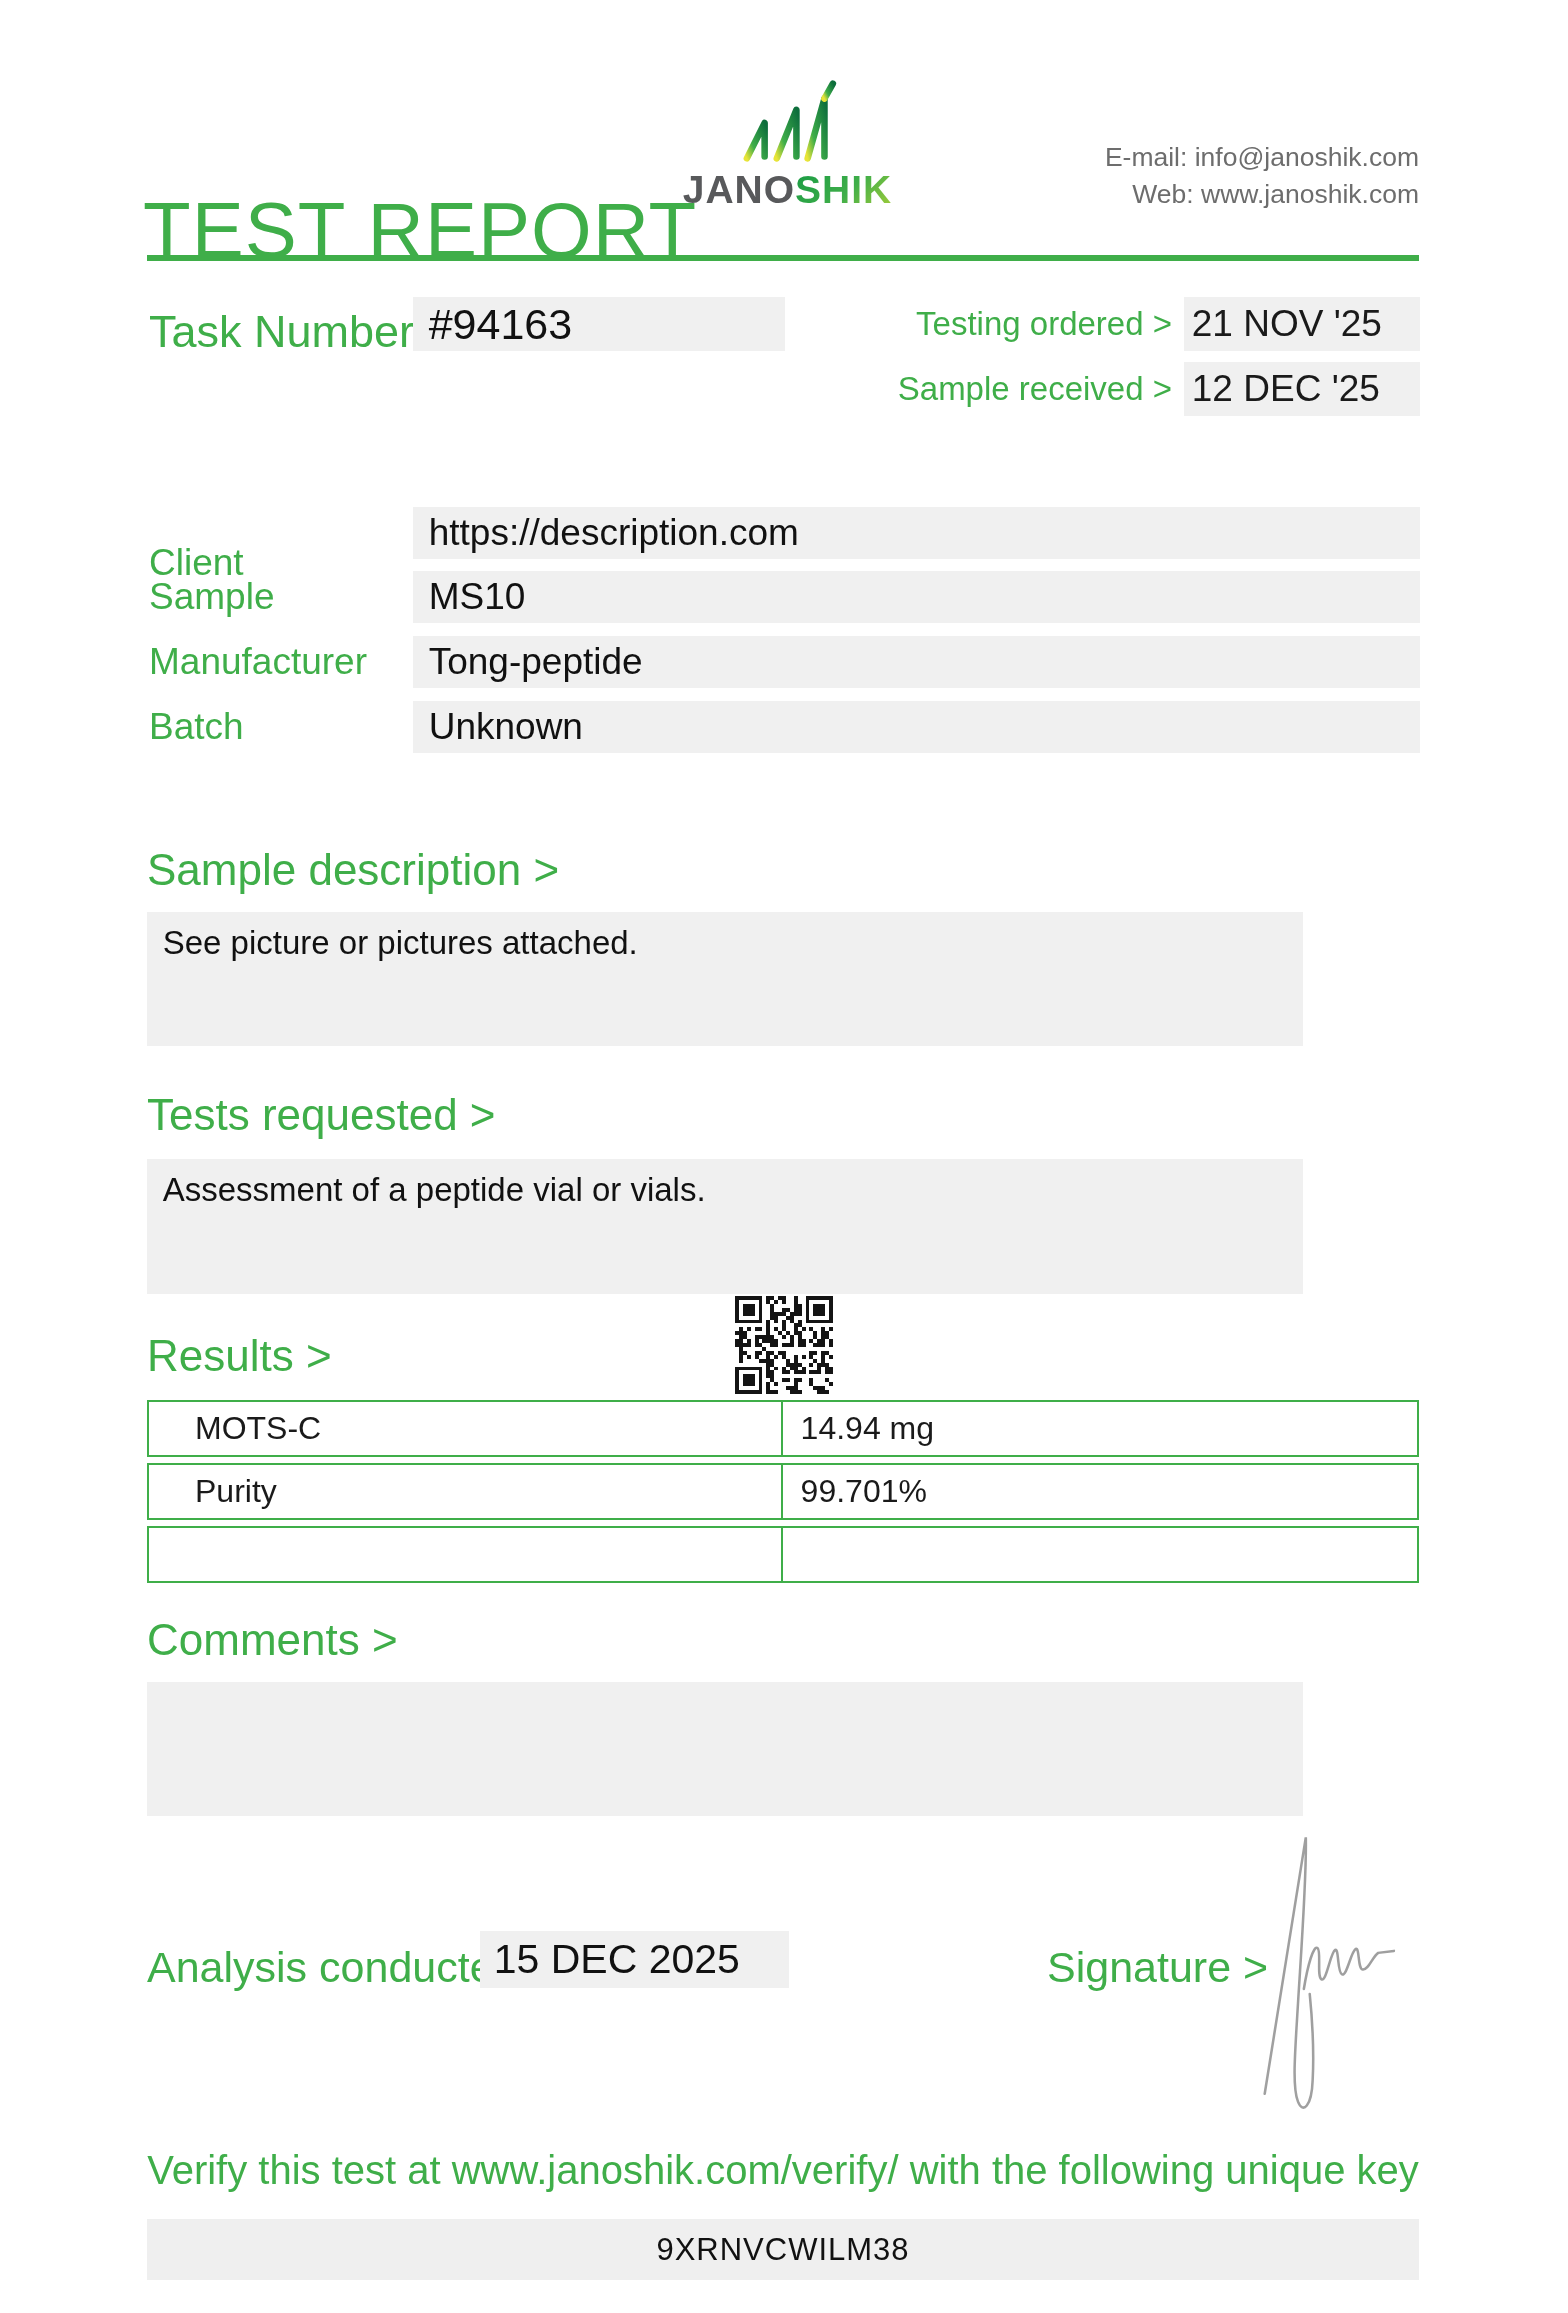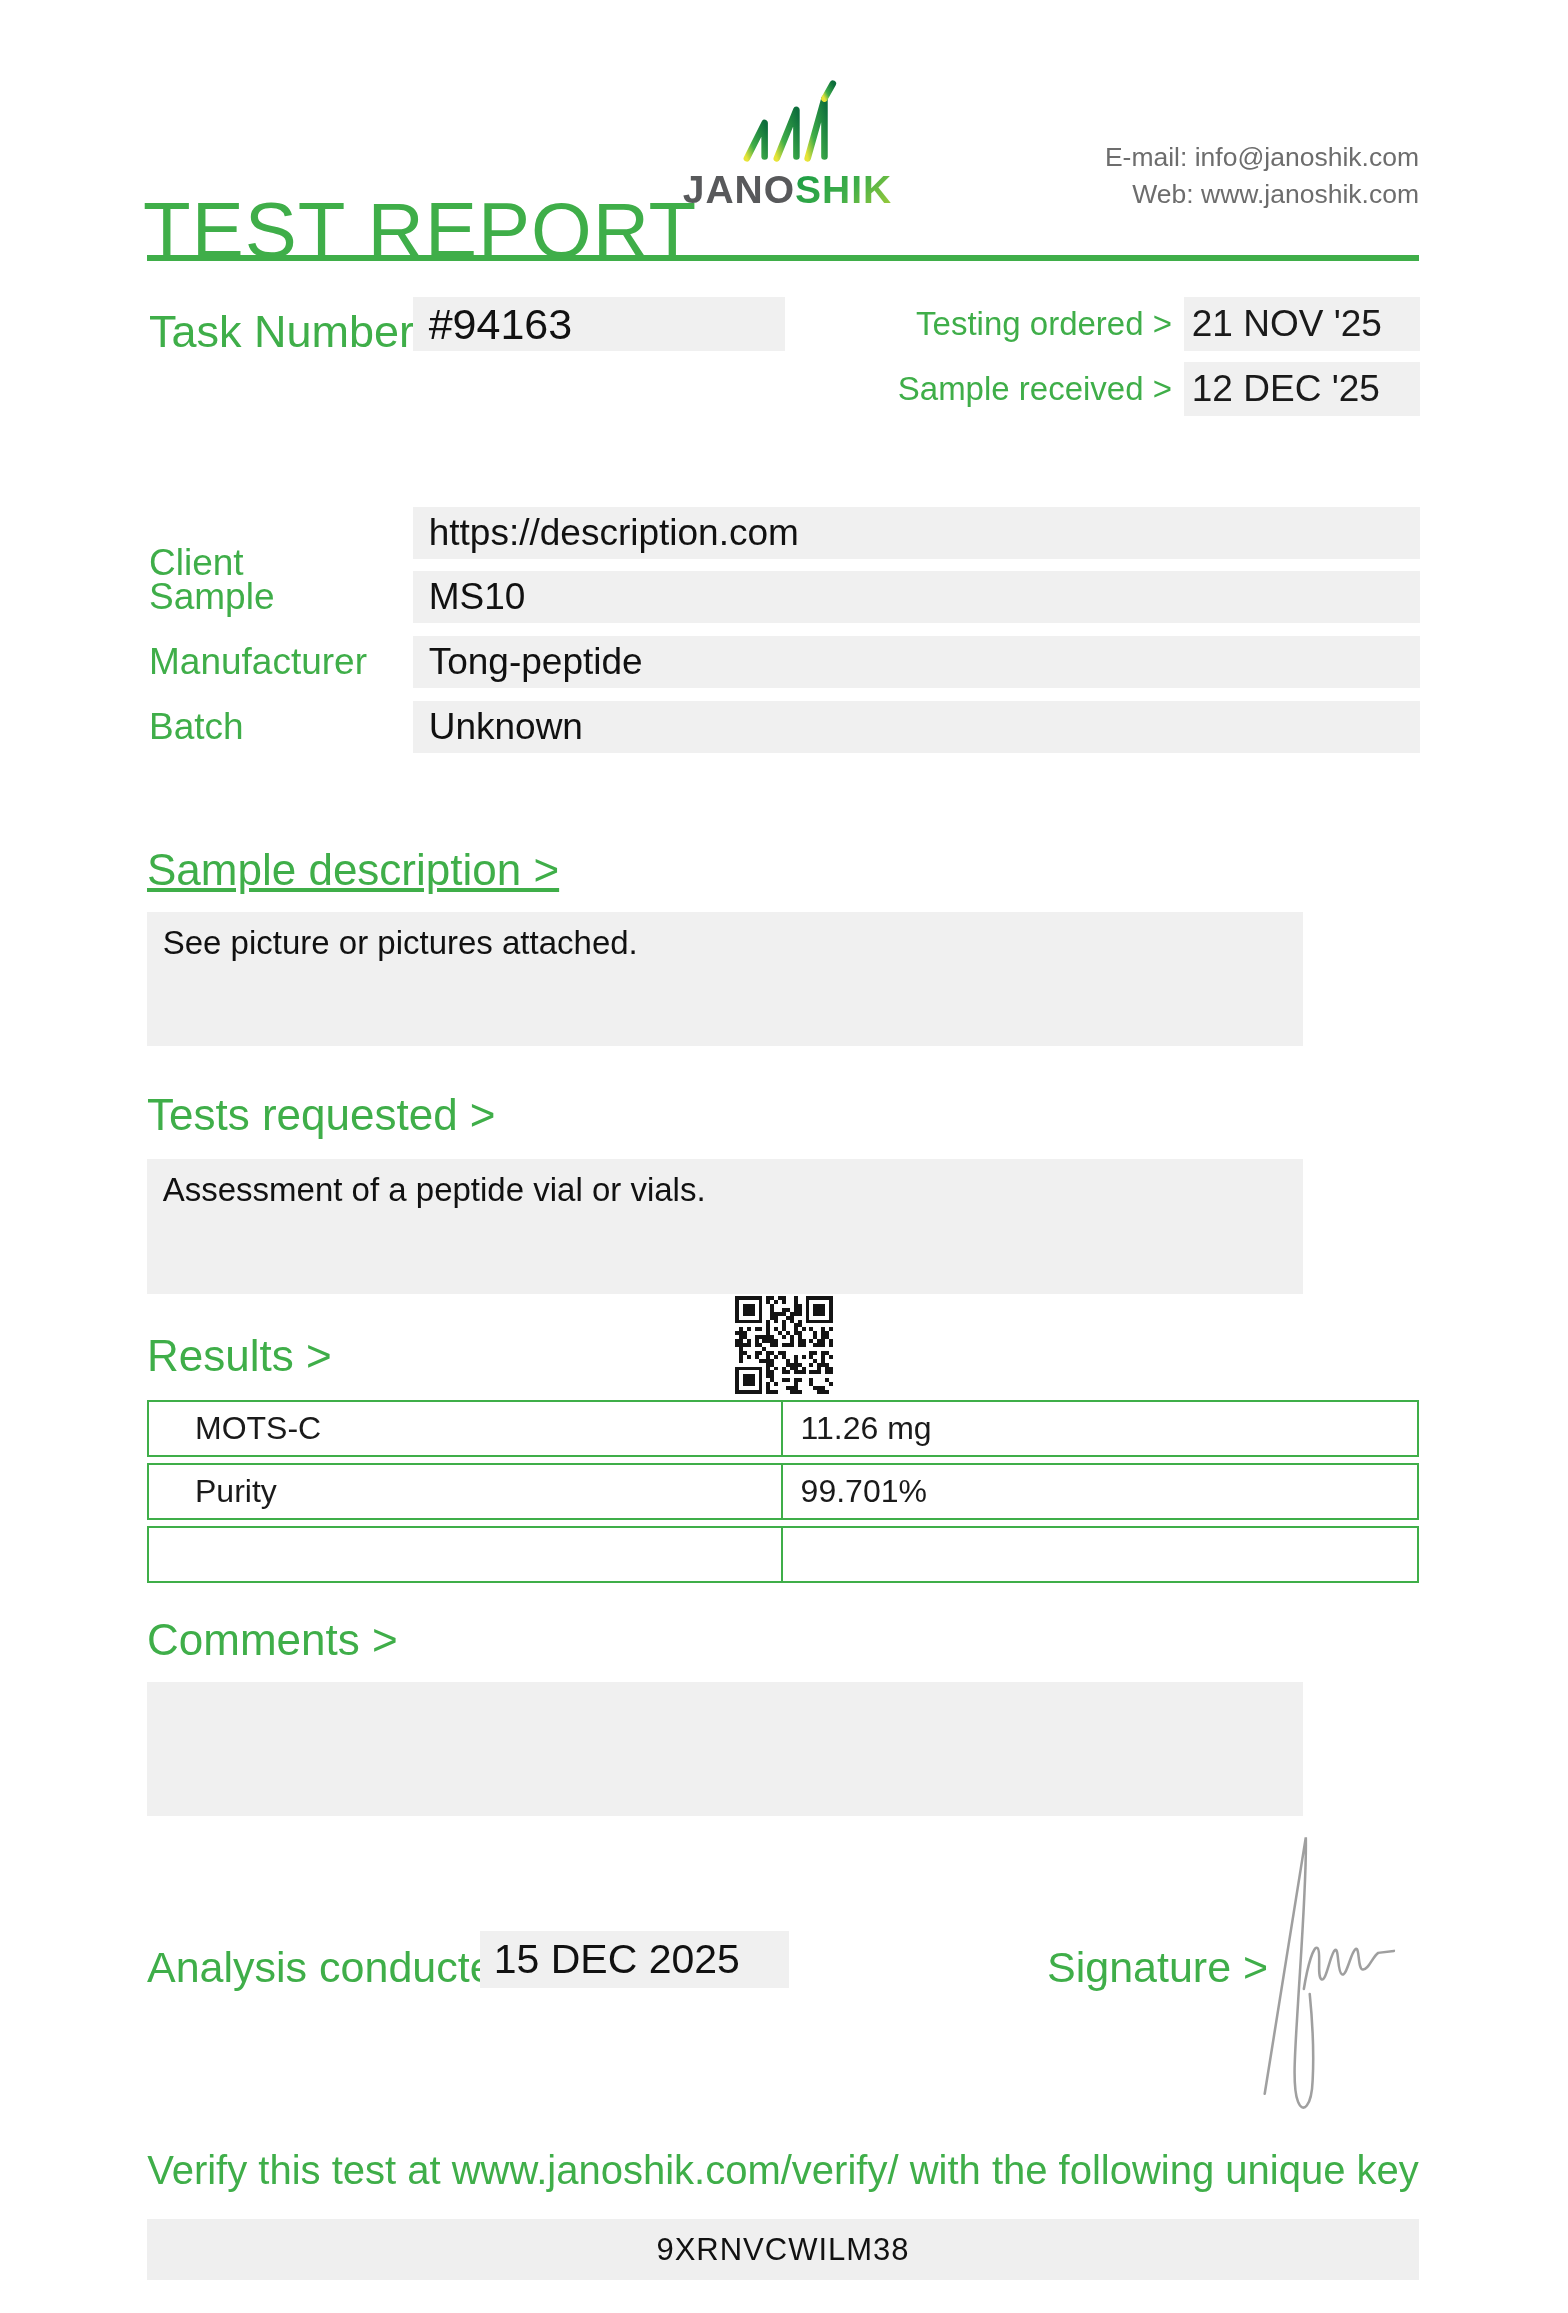--- a/index.html
+++ b/index.html
@@ -92,21 +92,21 @@
 
   <div class="abs glabel info-label" style="top:571px;">Sample</div>
   <div class="abs vbox info-box" style="top:571px;">MS10</div>
 
   <div class="abs glabel info-label" style="top:636px;">Manufacturer</div>
   <div class="abs vbox info-box" style="top:636px;">Tong-peptide</div>
 
   <div class="abs glabel info-label" style="top:701px;">Batch</div>
   <div class="abs vbox info-box" style="top:701px;">Unknown</div>
 
-  <div class="abs glabel section-h" style="top:845px;text-decoration:underline;">Sample description &gt;</div>
+  <div class="abs glabel section-h" style="top:845px;">Sample description &gt;</div>
   <div class="abs panel" style="top:912px;height:134px;">See picture or pictures attached.</div>
 
   <div class="abs glabel section-h" style="top:1090px;">Tests requested &gt;</div>
   <div class="abs panel" style="top:1159px;height:135px;">Assessment of a peptide vial or vials.</div>
 
   <div class="abs qr"><svg viewBox="0 0 25 25" width="98" height="98" shape-rendering="crispEdges" fill="#141414">
         <rect width="25" height="25" fill="#ffffff"></rect>
         <rect x="0" y="0" width="1" height="1"></rect>
         <rect x="1" y="0" width="1" height="1"></rect>
         <rect x="2" y="0" width="1" height="1"></rect>
@@ -405,21 +405,21 @@
         <rect x="16" y="24" width="1" height="1"></rect>
         <rect x="21" y="24" width="1" height="1"></rect>
         <rect x="22" y="24" width="1" height="1"></rect>
         <rect x="23" y="24" width="1" height="1"></rect>
       </svg></div>
   <div class="abs glabel section-h" style="top:1331px;">Results &gt;</div>
 
   <div class="abs rtable">
     <div class="trow">
       <div class="tcell name">MOTS-C</div>
-      <div class="tcell val">11.26 mg</div>
+      <div class="tcell val">14.94 mg</div>
     </div>
     <div class="trow">
       <div class="tcell name">Purity</div>
       <div class="tcell val">99.701%</div>
     </div>
     <div class="trow">
       <div class="tcell name"></div>
       <div class="tcell val"></div>
     </div>
   </div>

